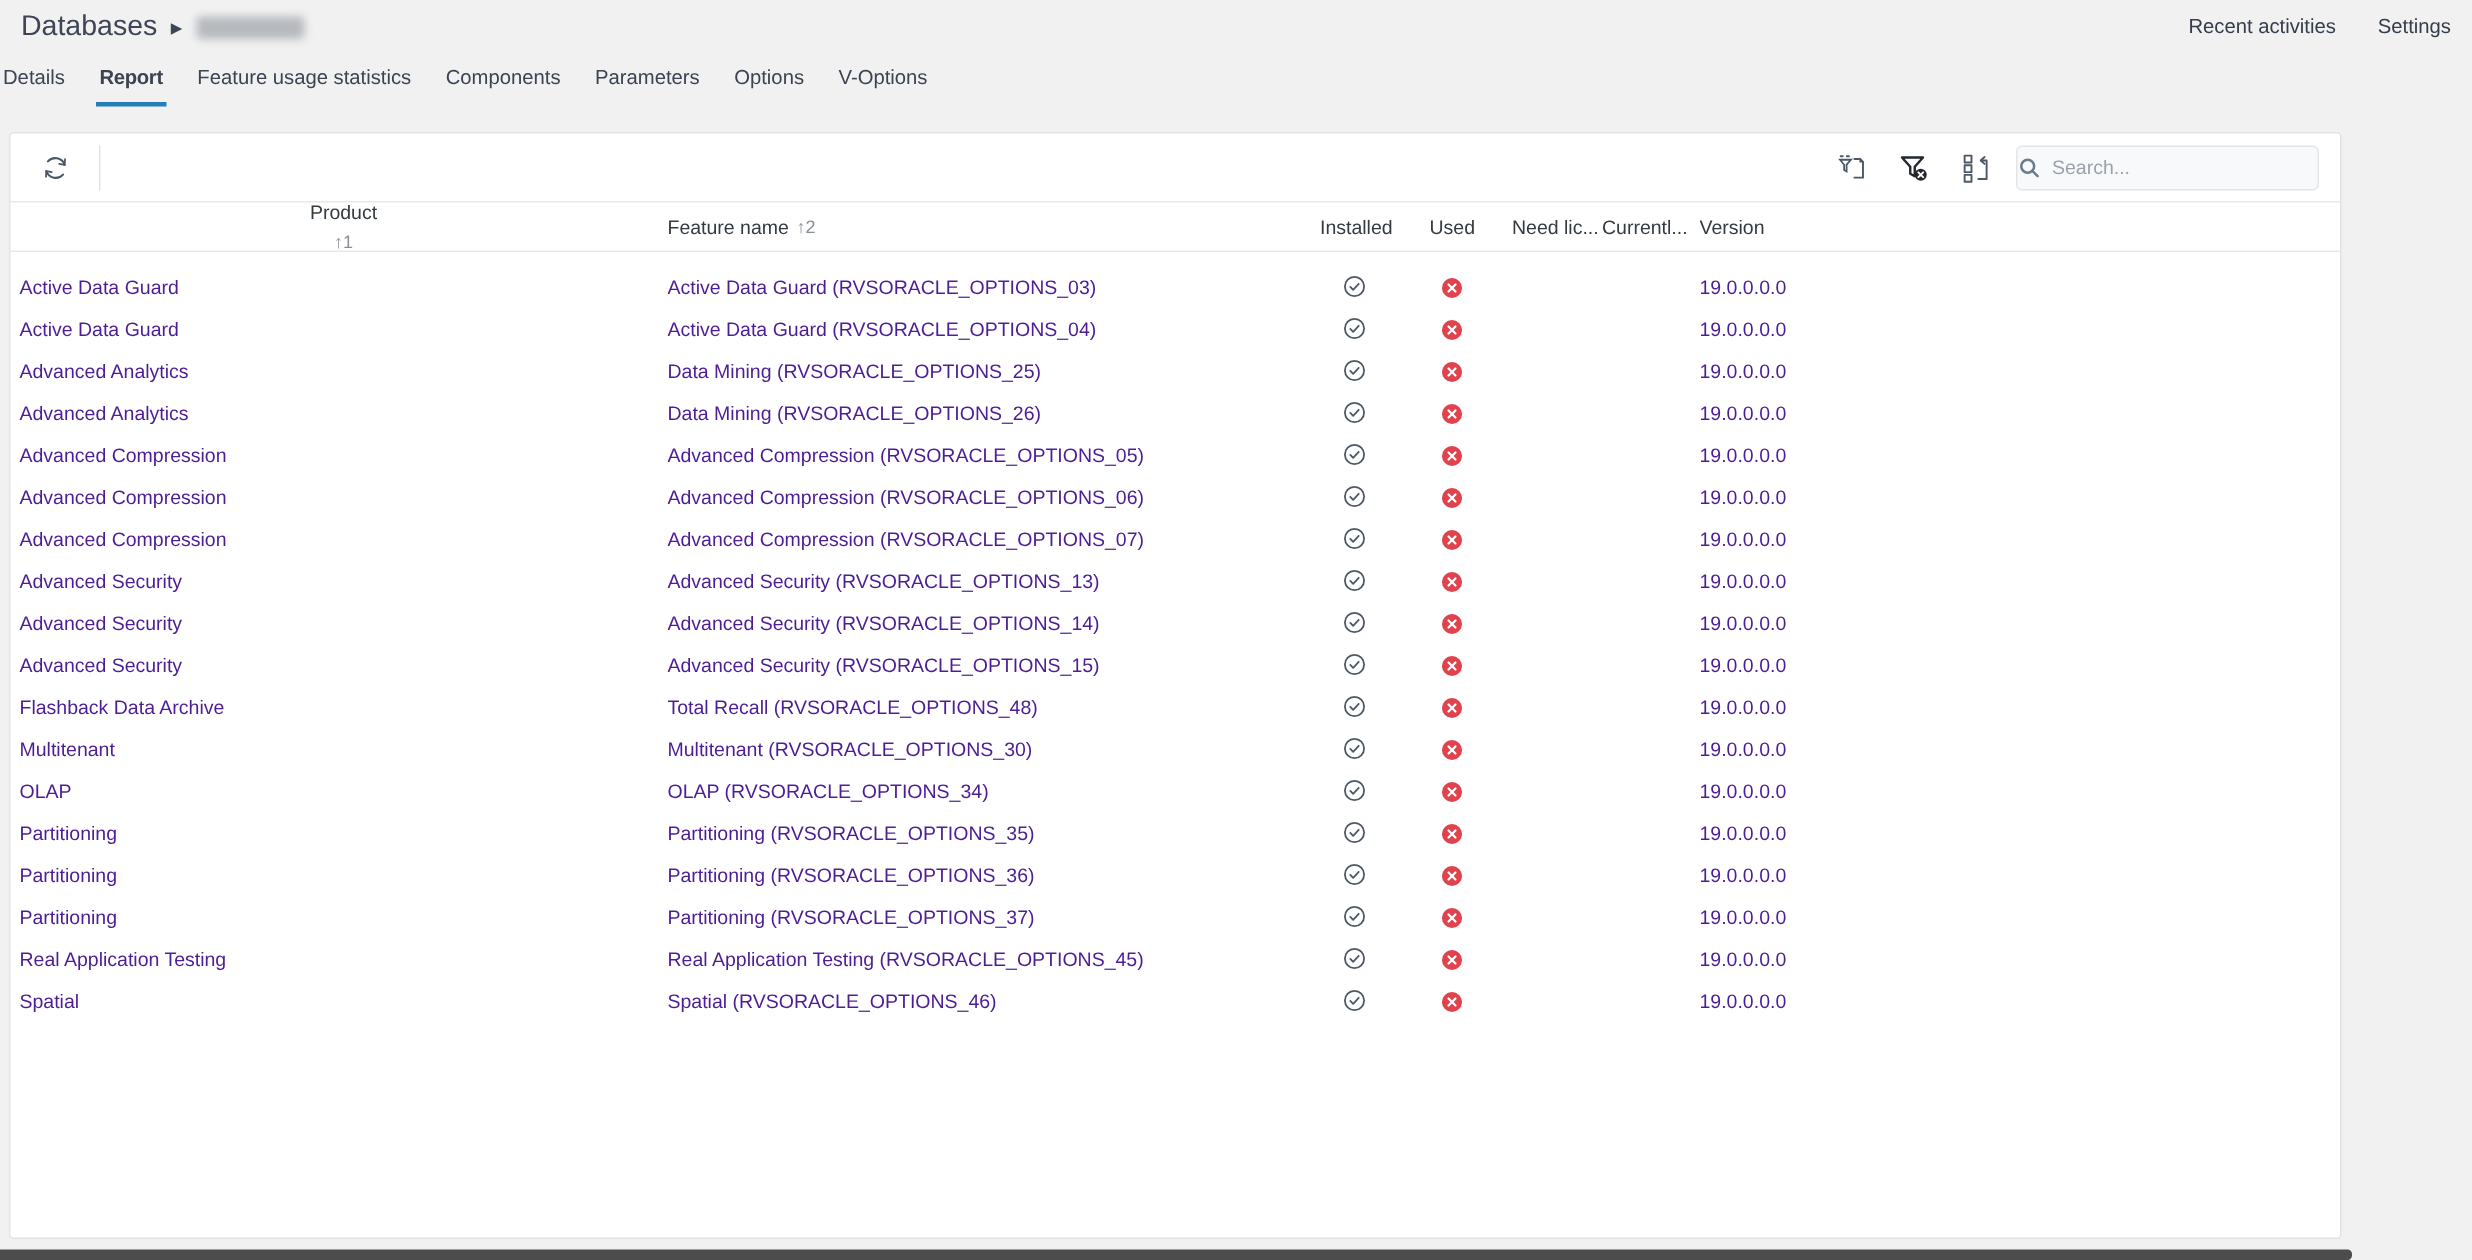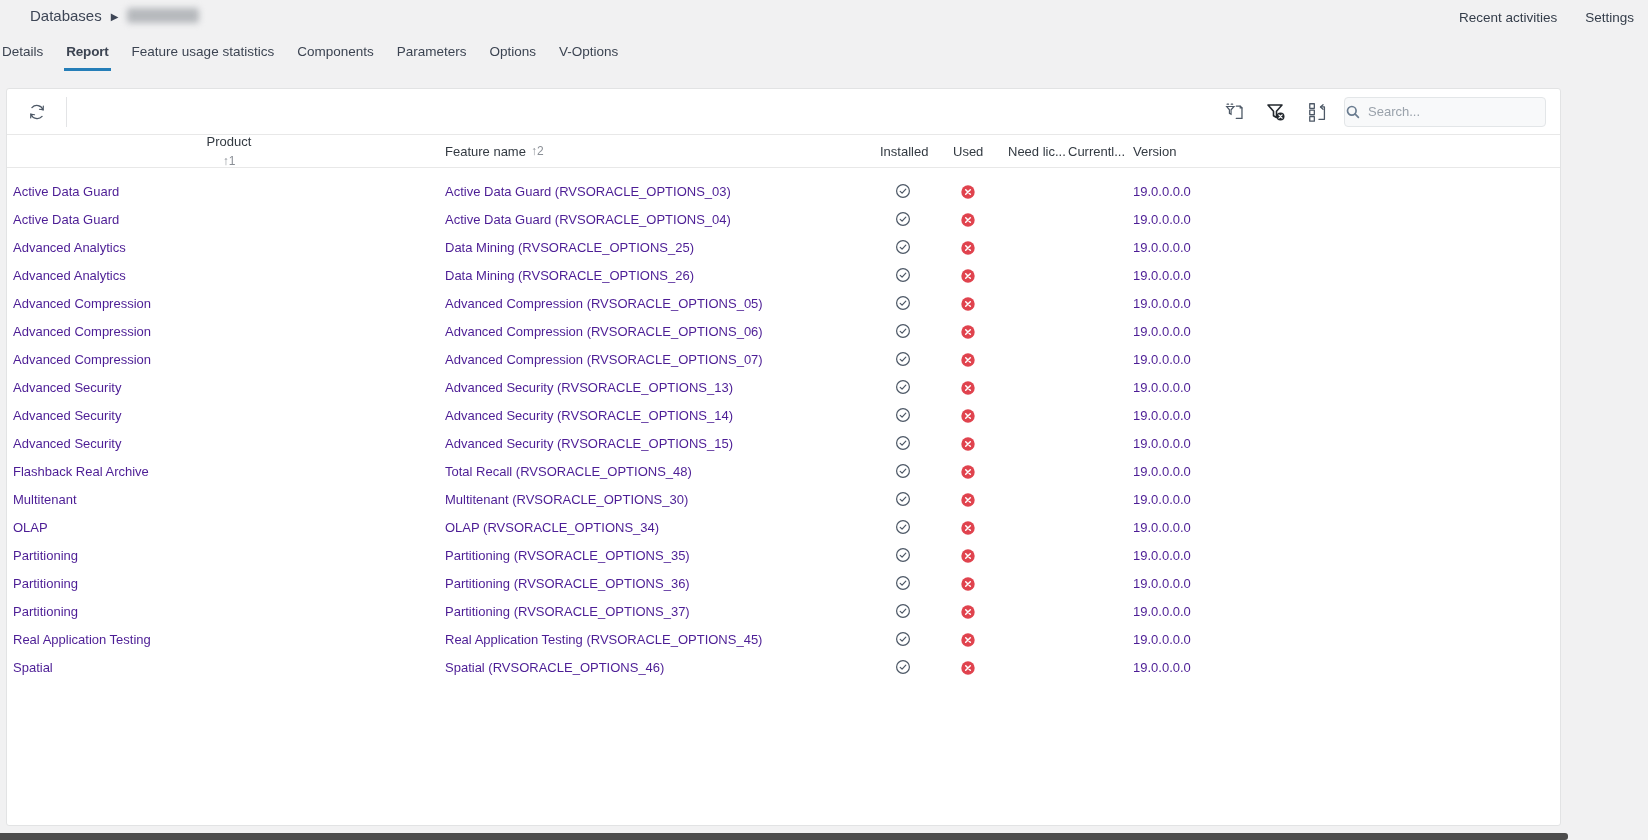--- a/index.html
+++ b/index.html
@@ -11,21 +11,21 @@
     position:relative;
   }
 
   
   .top-header {
     position:absolute; top:0; left:0; width:100%; height:34px;
     display:flex; justify-content:space-between; align-items:flex-start;
     padding:7px 14px 0 14px;
   }
   .breadcrumb { display:flex; align-items:center; gap:9px; }
-  .breadcrumb-root { font-size:15px; color:#3e4656; cursor:pointer;margin-left:16px; }
+  .breadcrumb-root { font-size:19px; color:#3e4656; cursor:pointer; }
   .breadcrumb-caret { font-size:10px; color:#3e4656; margin-top:1px; }
   .redacted-blob {
     width:72px; height:15px; border-radius:3px;
     background:#b6b9bd; filter:blur(3px);
   }
   .top-links { display:flex; gap:28px; margin-top:3px; }
   .top-link { font-size:13.5px; color:#343d4a; cursor:pointer; }
 
   
   .tabs {
@@ -442,21 +442,21 @@
               <path d="M4.7 4.7l4.6 4.6M9.3 4.7l-4.6 4.6" stroke="#ffffff" stroke-width="1.5" stroke-linecap="round"></path>
             </svg>
           </span>
         </div>
         <div class="cell"></div>
         <div class="cell"></div>
         <div class="cell">19.0.0.0.0</div>
       </div>
 
       <div class="grid-row">
-        <div class="cell first">Flashback Real Archive</div>
+        <div class="cell first">Flashback Data Archive</div>
         <div class="cell">Total Recall (RVSORACLE_OPTIONS_48)</div>
         <div class="cell icon-cell-installed">
           <span class="status-icon">
             <svg width="16" height="16" viewBox="0 0 16 16" fill="none" stroke="#4d5866" stroke-width="1.2" stroke-linecap="round" stroke-linejoin="round">
               <circle cx="8" cy="8" r="6.4"></circle>
               <path d="M5.2 8.3l1.9 1.9 3.7-4"></path>
             </svg>
           </span>
         </div>
         <div class="cell icon-cell-used">

